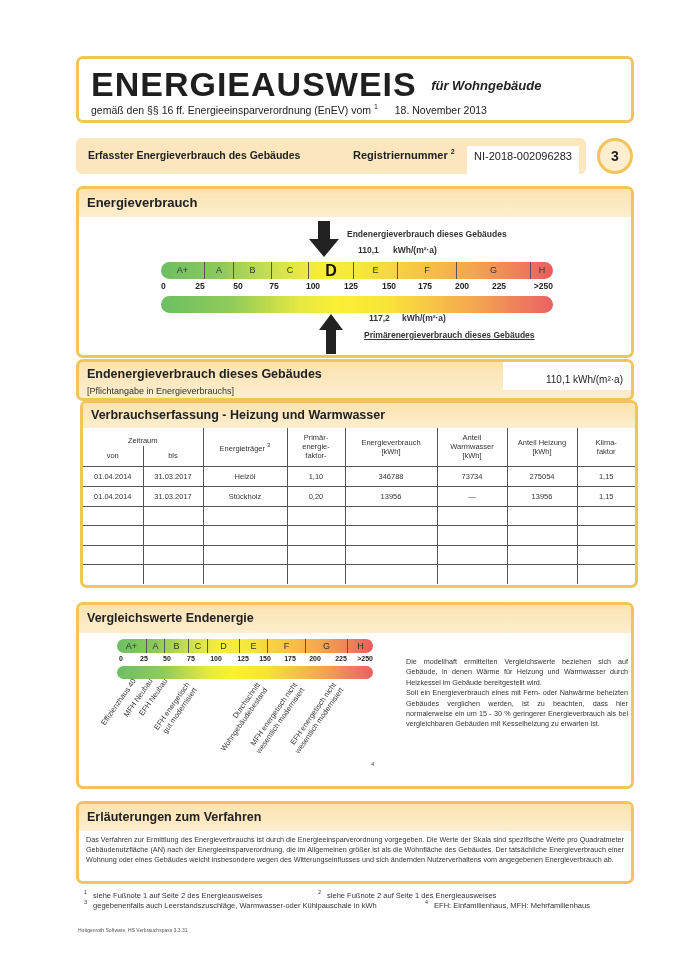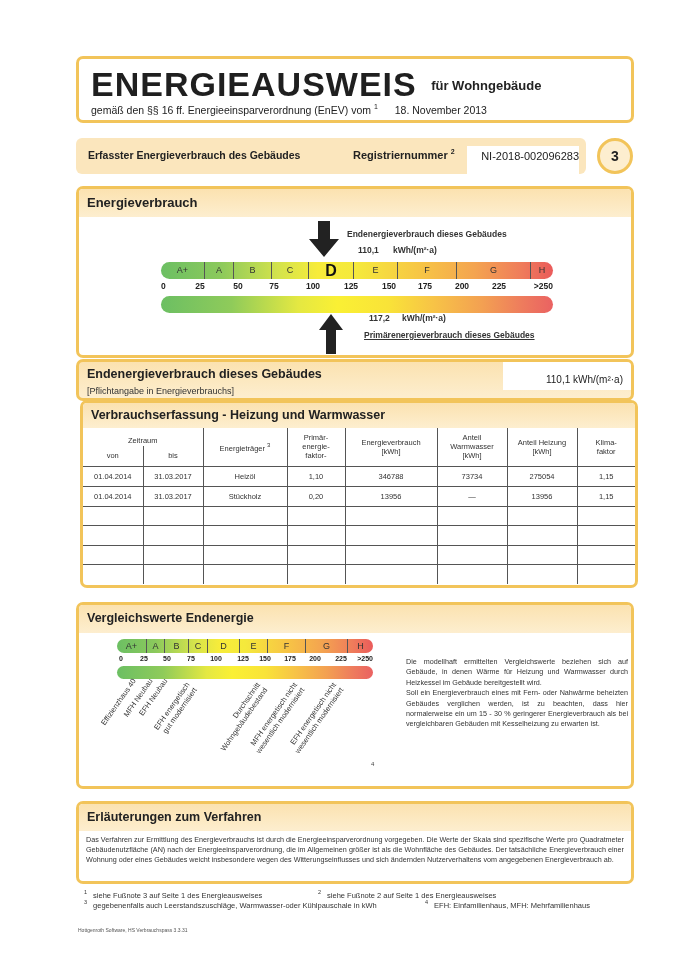--- a/index.html
+++ b/index.html
@@ -15,31 +15,31 @@
   }
   .box-head {
     background: linear-gradient(#fbe2b0, #fdeecf);
     font-weight: bold;
     color: #222;
   }
 
   
   #hdr { left: 76px; top: 56px; width: 558px; height: 67px; padding: 6px 12px; }
   #hdr .big { font-size: 34px; font-weight: bold; letter-spacing: 1px; color: #1f1f1f; display: inline-block; line-height: 38px; }
-  #hdr .sub1 { font-size: 13px; font-weight: bold; margin-left: 10px; display: inline-block; vertical-align: 6px; }
+  #hdr .sub1 { font-size: 13px; font-weight: bold; margin-left: 10px; display: inline-block; vertical-align: 6px; font-style: italic; }
   #hdr .sub2 { font-size: 10.5px; margin-top: 0px; }
   #hdr .sub2 sup { font-size: 7px; }
   #hdr .sub2 .date { margin-left: 14px; }
 
   
   #reg { position: absolute; left: 76px; top: 138px; width: 510px; height: 36px; background: #fbe6bd; border-radius: 6px; }
   #reg .lbl { position: absolute; left: 12px; top: 11px; font-size: 10.5px; font-weight: bold; }
   #reg .rn-lbl { position: absolute; left: 277px; top: 10px; font-size: 11px; font-weight: bold; }
   #reg .rn-lbl sup { font-size: 7px; }
-  #reg .rn-val { position: absolute; left: 391px; top: 8px; width: 112px; height: 28px; background: #fff; font-size: 11px; text-align: right; line-height: 20px; }
+  #reg .rn-val { position: absolute; left: 391px; top: 8px; width: 112px; height: 28px; background: #fff; font-size: 11px; text-align: center; line-height: 20px; }
   #page-num { position: absolute; left: 597px; top: 138px; width: 36px; height: 36px; border-radius: 50%; border: 3px solid #f2c45a; background: #fdeecf; font-weight: bold; font-size: 14px; text-align: center; line-height: 30px; }
 
   
   #ev { left: 76px; top: 186px; width: 558px; height: 172px; }
   #ev .box-head { font-size: 13px; padding: 6px 8px; height: 28px; }
   .scale-bar {
     position: absolute; display: flex; border-radius: 9px; overflow: hidden;
     background: linear-gradient(90deg, #6cbf63 0%, #8bc95c 15%, #d4e34c 30%, #f7ec3a 40%, #f5e93c 50%, #f7c844 65%, #f4a450 80%, #ef7c5b 92%, #ea5b5b 100%);
   }
   .scale-bar .seg { text-align: center; font-size: 9px; color: #333; border-right: 1px solid #555; }
@@ -302,18 +302,18 @@
     <div>Die modellhaft ermittelten Vergleichswerte beziehen sich auf Gebäude, in denen Wärme für Heizung und Warmwasser durch Heizkessel im Gebäude bereitgestellt wird.</div>
     <div>Soll ein Energieverbrauch eines mit Fern- oder Nahwärme beheizten Gebäudes verglichen werden, ist zu beachten, dass hier normalerweise ein um 15 - 30 % geringerer Energieverbrauch als bei vergleichbaren Gebäuden mit Kesselheizung zu erwarten ist.</div>
   </div>
 </div>
 
 <div class="box" id="er">
   <div class="box-head">Erläuterungen zum Verfahren</div>
   <div class="txt">Das Verfahren zur Ermittlung des Energieverbrauchs ist durch die Energieeinsparverordnung vorgegeben. Die Werte der Skala sind spezifische Werte pro Quadratmeter Gebäudenutzfläche (AN) nach der Energieeinsparverordnung, die im Allgemeinen größer ist als die Wohnfläche des Gebäudes. Der tatsächliche Energieverbrauch einer Wohnung oder eines Gebäudes weicht insbesondere wegen des Witterungseinflusses und sich ändernden Nutzerverhaltens vom angegebenen Energieverbrauch ab.</div>
 </div>
 
-<div class="fn" style="left:84px;top:889px;"><sup>1</sup><span>siehe Fußnote 3 auf Seite 1 des Energieausweises</span></div>
+<div class="fn" style="left:84px;top:889px;"><sup>1</sup><span>siehe Fußnote 1 auf Seite 2 des Energieausweises</span></div>
 <div class="fn" style="left:318px;top:889px;"><sup>2</sup><span>siehe Fußnote 2 auf Seite 1 des Energieausweises</span></div>
 <div class="fn" style="left:84px;top:899px;"><sup>3</sup><span>gegebenenfalls auch Leerstandszuschläge, Warmwasser-oder Kühlpauschale in kWh</span></div>
 <div class="fn" style="left:425px;top:899px;"><sup>4</sup><span>EFH: Einfamilienhaus, MFH: Mehrfamilienhaus</span></div>
 
 <div class="software">Hottgenroth Software, HS Verbrauchspass 3.3.31</div>
 
 </body></html>

